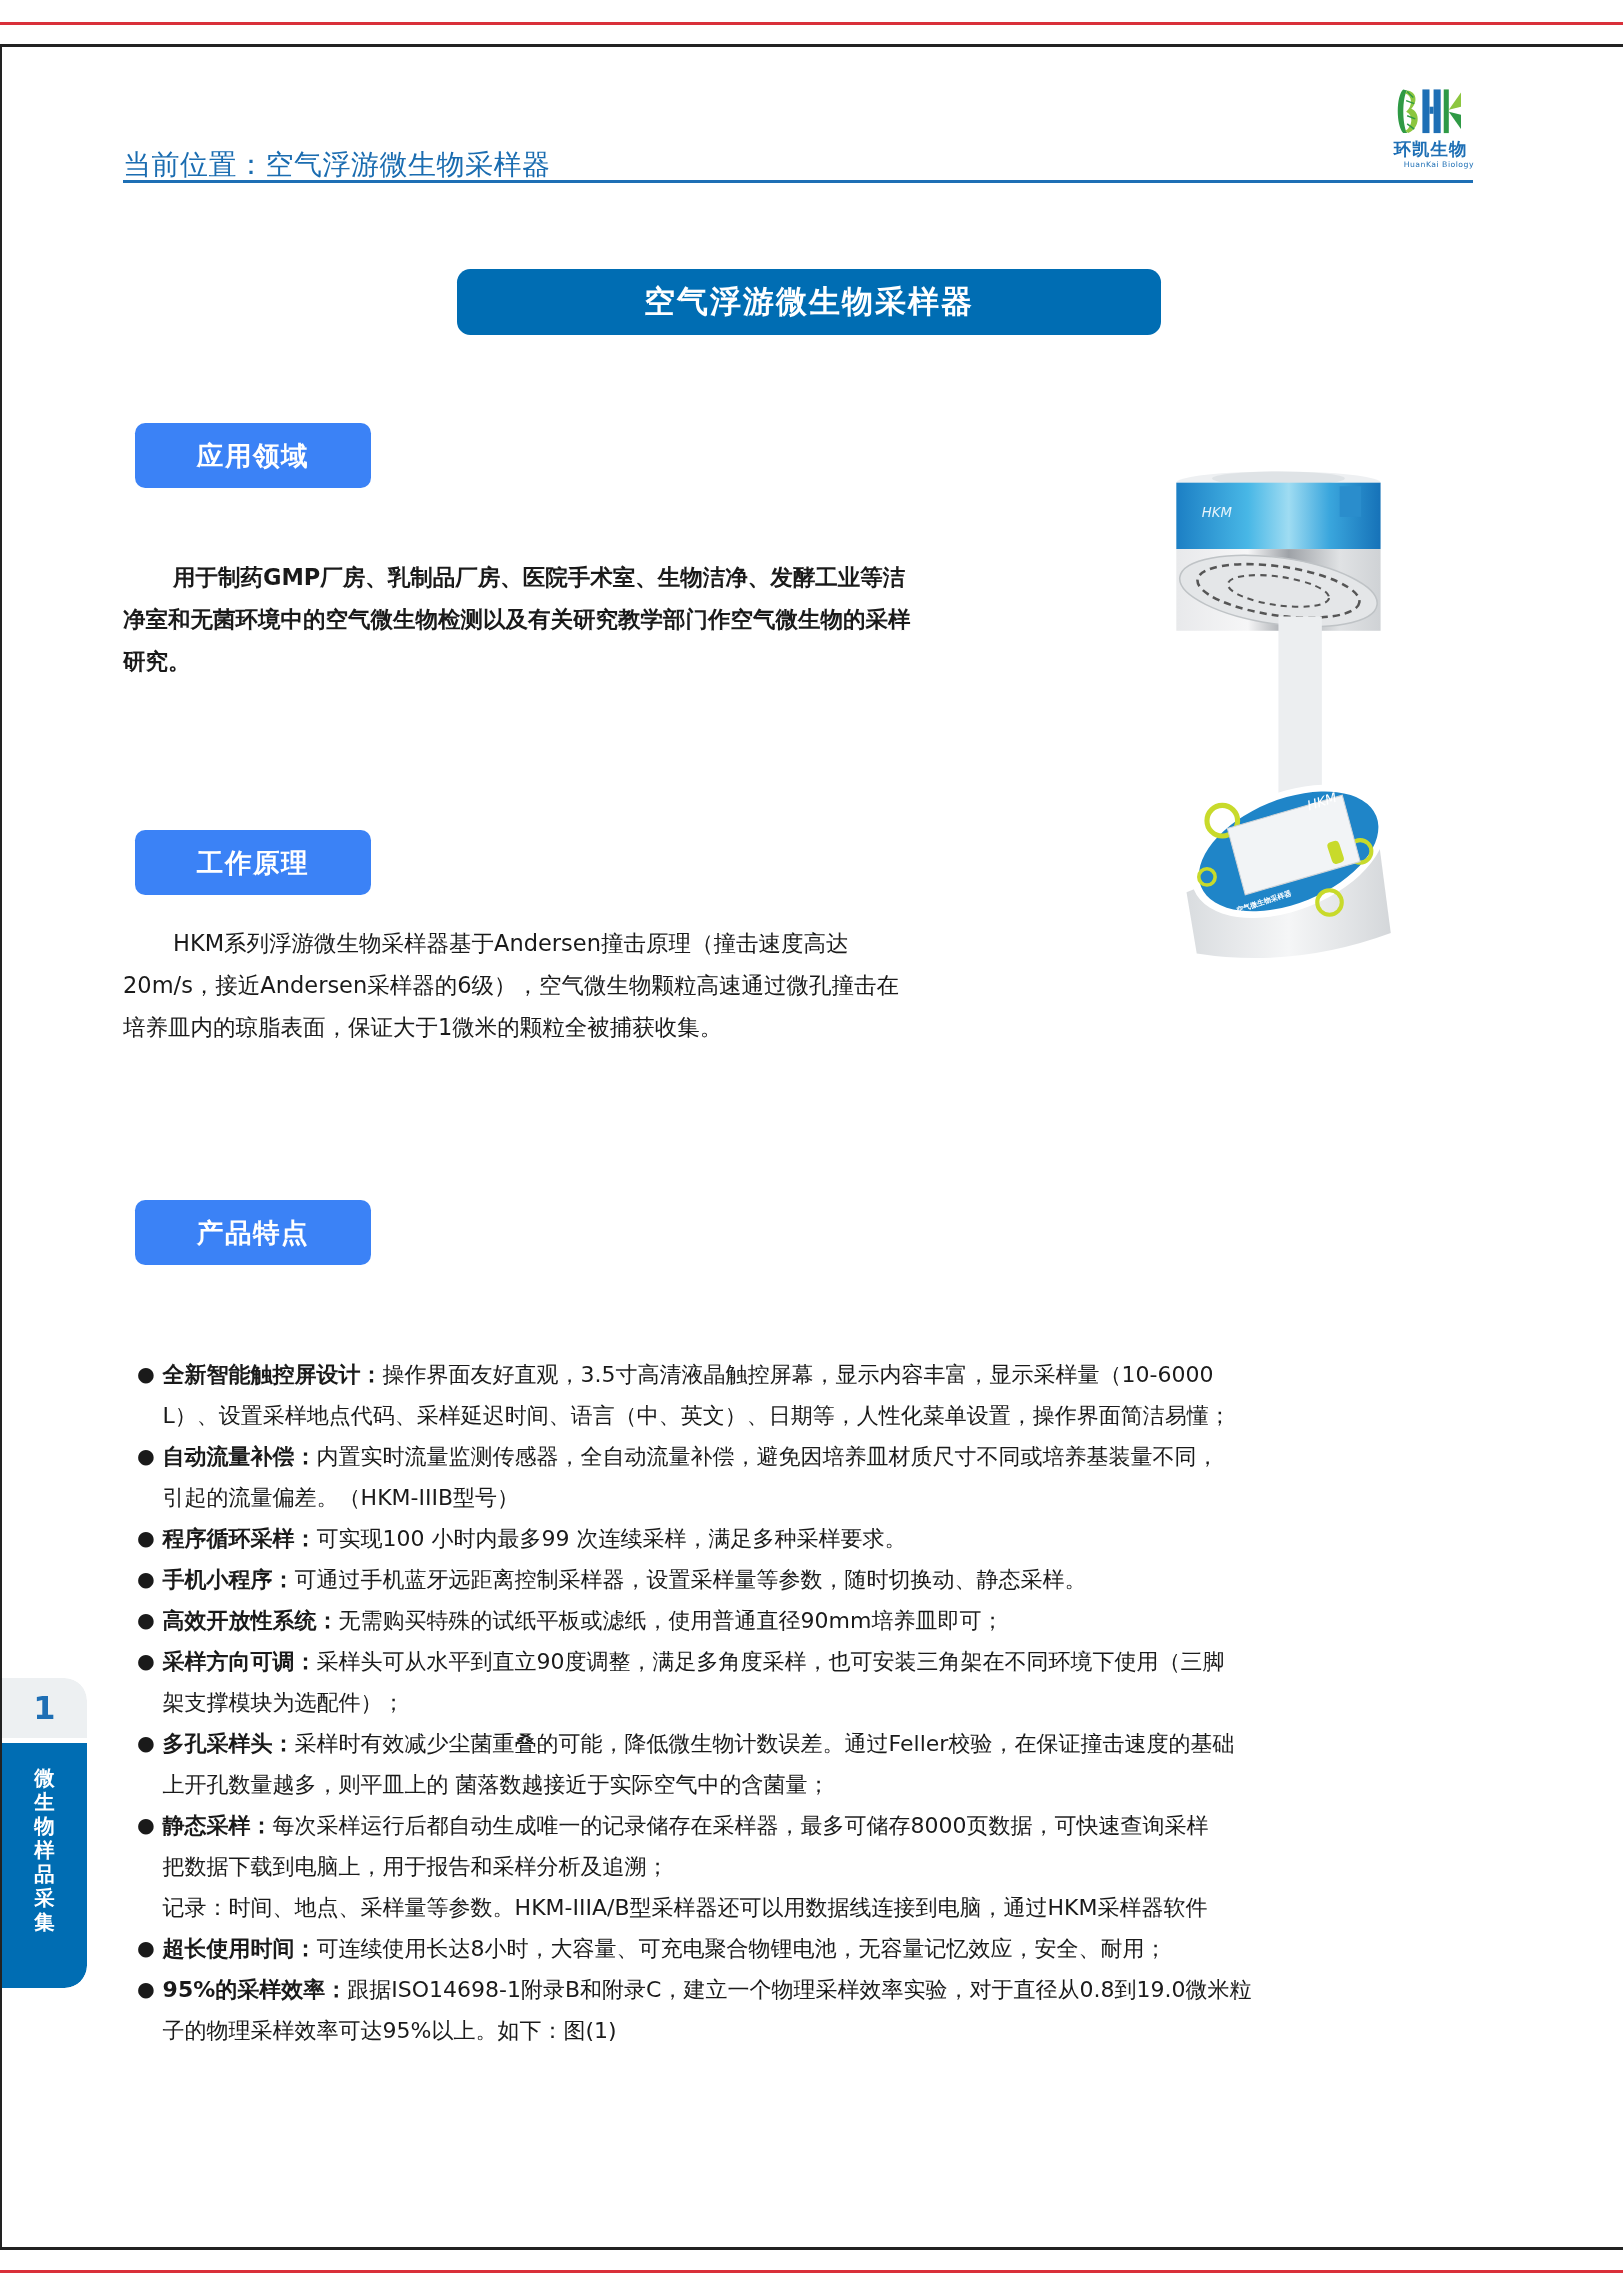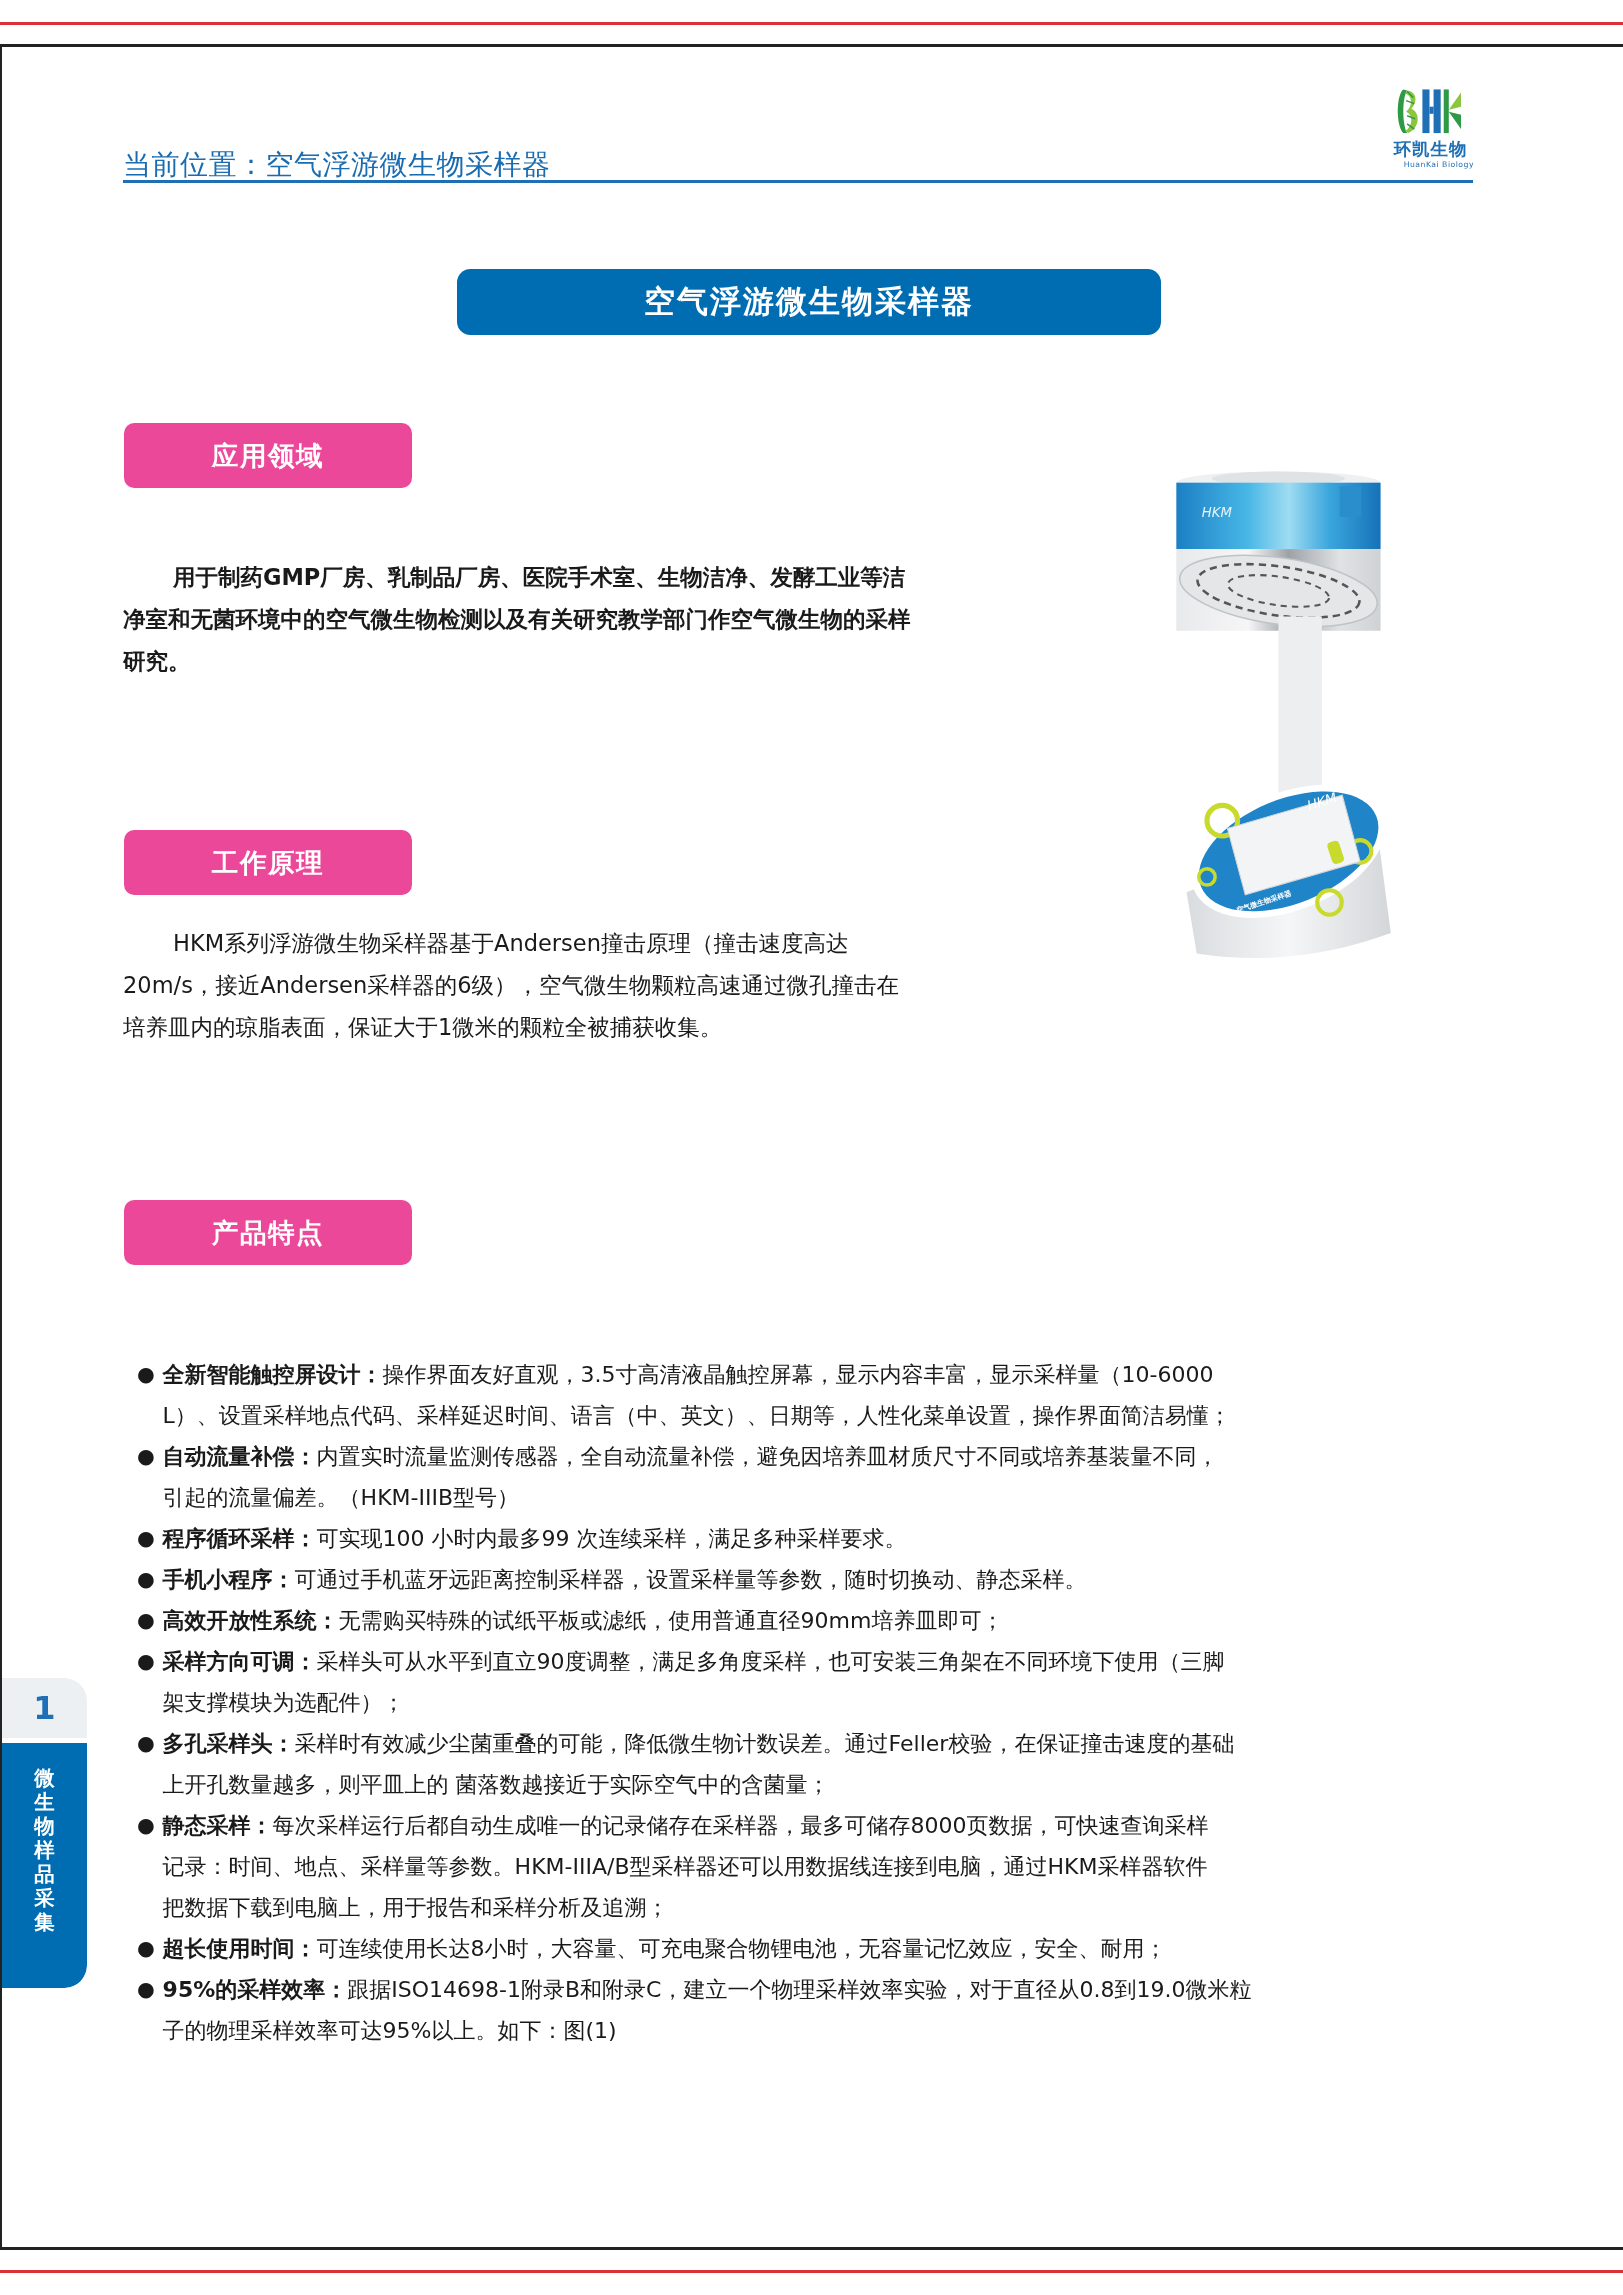--- a/index.html
+++ b/index.html
@@ -14,21 +14,21 @@
   .breadcrumb-line { position:absolute; left:123px; top:180px; width:1350px; height:3.1px; background:#1e6fb5; }
 
   .logo { position:absolute; left:1387px; top:86px; width:87px; height:92px; }
   .logo-mark { position:absolute; left:9.2px; top:0; width:66px; height:49px; }
   .logo-cn { position:absolute; left:0; top:51px; width:87px; text-align:center; font-size:17.4px; color:#1e6fb5; letter-spacing:1px; font-weight:bold; }
   .logo-en { position:absolute; left:0; top:74px; width:87px; text-align:right; font-size:7.7px; color:#1e6fb5; letter-spacing:0.5px; }
 
   .title-banner { position:absolute; left:457px; top:269px; width:704px; height:66px; background:#006db3; border-radius:13.3px;
     color:#fff; font-size:31px; font-weight:bold; display:flex; align-items:center; justify-content:center; letter-spacing:2px; }
 
-  .section-header { position:absolute; left:124px; width:288px; height:65px; background:#ec4899; border-radius:10.2px;
+  .section-header { position:absolute; left:135px; width:236px; height:65px; background:#3b82f6; border-radius:10.2px;
     color:#fff; font-size:26.6px; font-weight:bold; display:flex; align-items:center; justify-content:center; letter-spacing:1.5px; }
 
   .para { position:absolute; left:123px; width:798px; font-size:22.5px; line-height:42px; color:#1a1a1a; text-indent:50px; }
 
   .features { position:absolute; left:137px; top:1354px; width:1309px; font-size:22px; line-height:41px; list-style:none; }
   .features li { position:relative; padding-left:25.6px; }
   .features li .bullet { position:absolute; left:0; top:0; font-size:20.4px; }
   .features li .lead { font-weight:bold; }
   .features li .cont { display:block; }
 
@@ -81,21 +81,21 @@
 <div class="section-header" style="top:1200px;">产品特点</div>
 
 <ul class="features">
   <li><span class="bullet">●</span><span class="lead">全新智能触控屏设计：</span><span>操作界面友好直观，3.5寸高清液晶触控屏幕，显示内容丰富，显示采样量（10-6000</span><span class="cont">L）、设置采样地点代码、采样延迟时间、语言（中、英文）、日期等，人性化菜单设置，操作界面简洁易懂；</span></li>
   <li><span class="bullet">●</span><span class="lead">自动流量补偿：</span><span>内置实时流量监测传感器，全自动流量补偿，避免因培养皿材质尺寸不同或培养基装量不同，</span><span class="cont">引起的流量偏差。（HKM-IIIB型号）</span></li>
   <li><span class="bullet">●</span><span class="lead">程序循环采样：</span><span>可实现100 小时内最多99 次连续采样，满足多种采样要求。</span></li>
   <li><span class="bullet">●</span><span class="lead">手机小程序：</span><span>可通过手机蓝牙远距离控制采样器，设置采样量等参数，随时切换动、静态采样。</span></li>
   <li><span class="bullet">●</span><span class="lead">高效开放性系统：</span><span>无需购买特殊的试纸平板或滤纸，使用普通直径90mm培养皿即可；</span></li>
   <li><span class="bullet">●</span><span class="lead">采样方向可调：</span><span>采样头可从水平到直立90度调整，满足多角度采样，也可安装三角架在不同环境下使用（三脚</span><span class="cont">架支撑模块为选配件）；</span></li>
   <li><span class="bullet">●</span><span class="lead">多孔采样头：</span><span>采样时有效减少尘菌重叠的可能，降低微生物计数误差。通过Feller校验，在保证撞击速度的基础</span><span class="cont">上开孔数量越多，则平皿上的 菌落数越接近于实际空气中的含菌量；</span></li>
-  <li><span class="bullet">●</span><span class="lead">静态采样：</span><span>每次采样运行后都自动生成唯一的记录储存在采样器，最多可储存8000页数据，可快速查询采样</span><span class="cont">记录：时间、地点、采样量等参数。HKM-IIIA/B型采样器还可以用数据线连接到电脑，通过HKM采样器软件</span><span class="cont">把数据下载到电脑上，用于报告和采样分析及追溯；</span></li>
+  <li><span class="bullet">●</span><span class="lead">静态采样：</span><span>每次采样运行后都自动生成唯一的记录储存在采样器，最多可储存8000页数据，可快速查询采样</span><span class="cont">把数据下载到电脑上，用于报告和采样分析及追溯；</span><span class="cont">记录：时间、地点、采样量等参数。HKM-IIIA/B型采样器还可以用数据线连接到电脑，通过HKM采样器软件</span></li>
   <li><span class="bullet">●</span><span class="lead">超长使用时间：</span><span>可连续使用长达8小时，大容量、可充电聚合物锂电池，无容量记忆效应，安全、耐用；</span></li>
   <li><span class="bullet">●</span><span class="lead">95%的采样效率：</span><span>跟据ISO14698-1附录B和附录C，建立一个物理采样效率实验，对于直径从0.8到19.0微米粒</span><span class="cont">子的物理采样效率可达95%以上。如下：图(1)</span></li>
 </ul>
 
 <svg class="product-image" viewBox="0 0 470 980">
   <defs>
     <linearGradient id="blueCyl" x1="0" x2="1" y1="0" y2="0">
       <stop offset="0" stop-color="#1c7fc4"></stop>
       <stop offset="0.35" stop-color="#48b7e6"></stop>
       <stop offset="0.55" stop-color="#9fdcf2"></stop>

